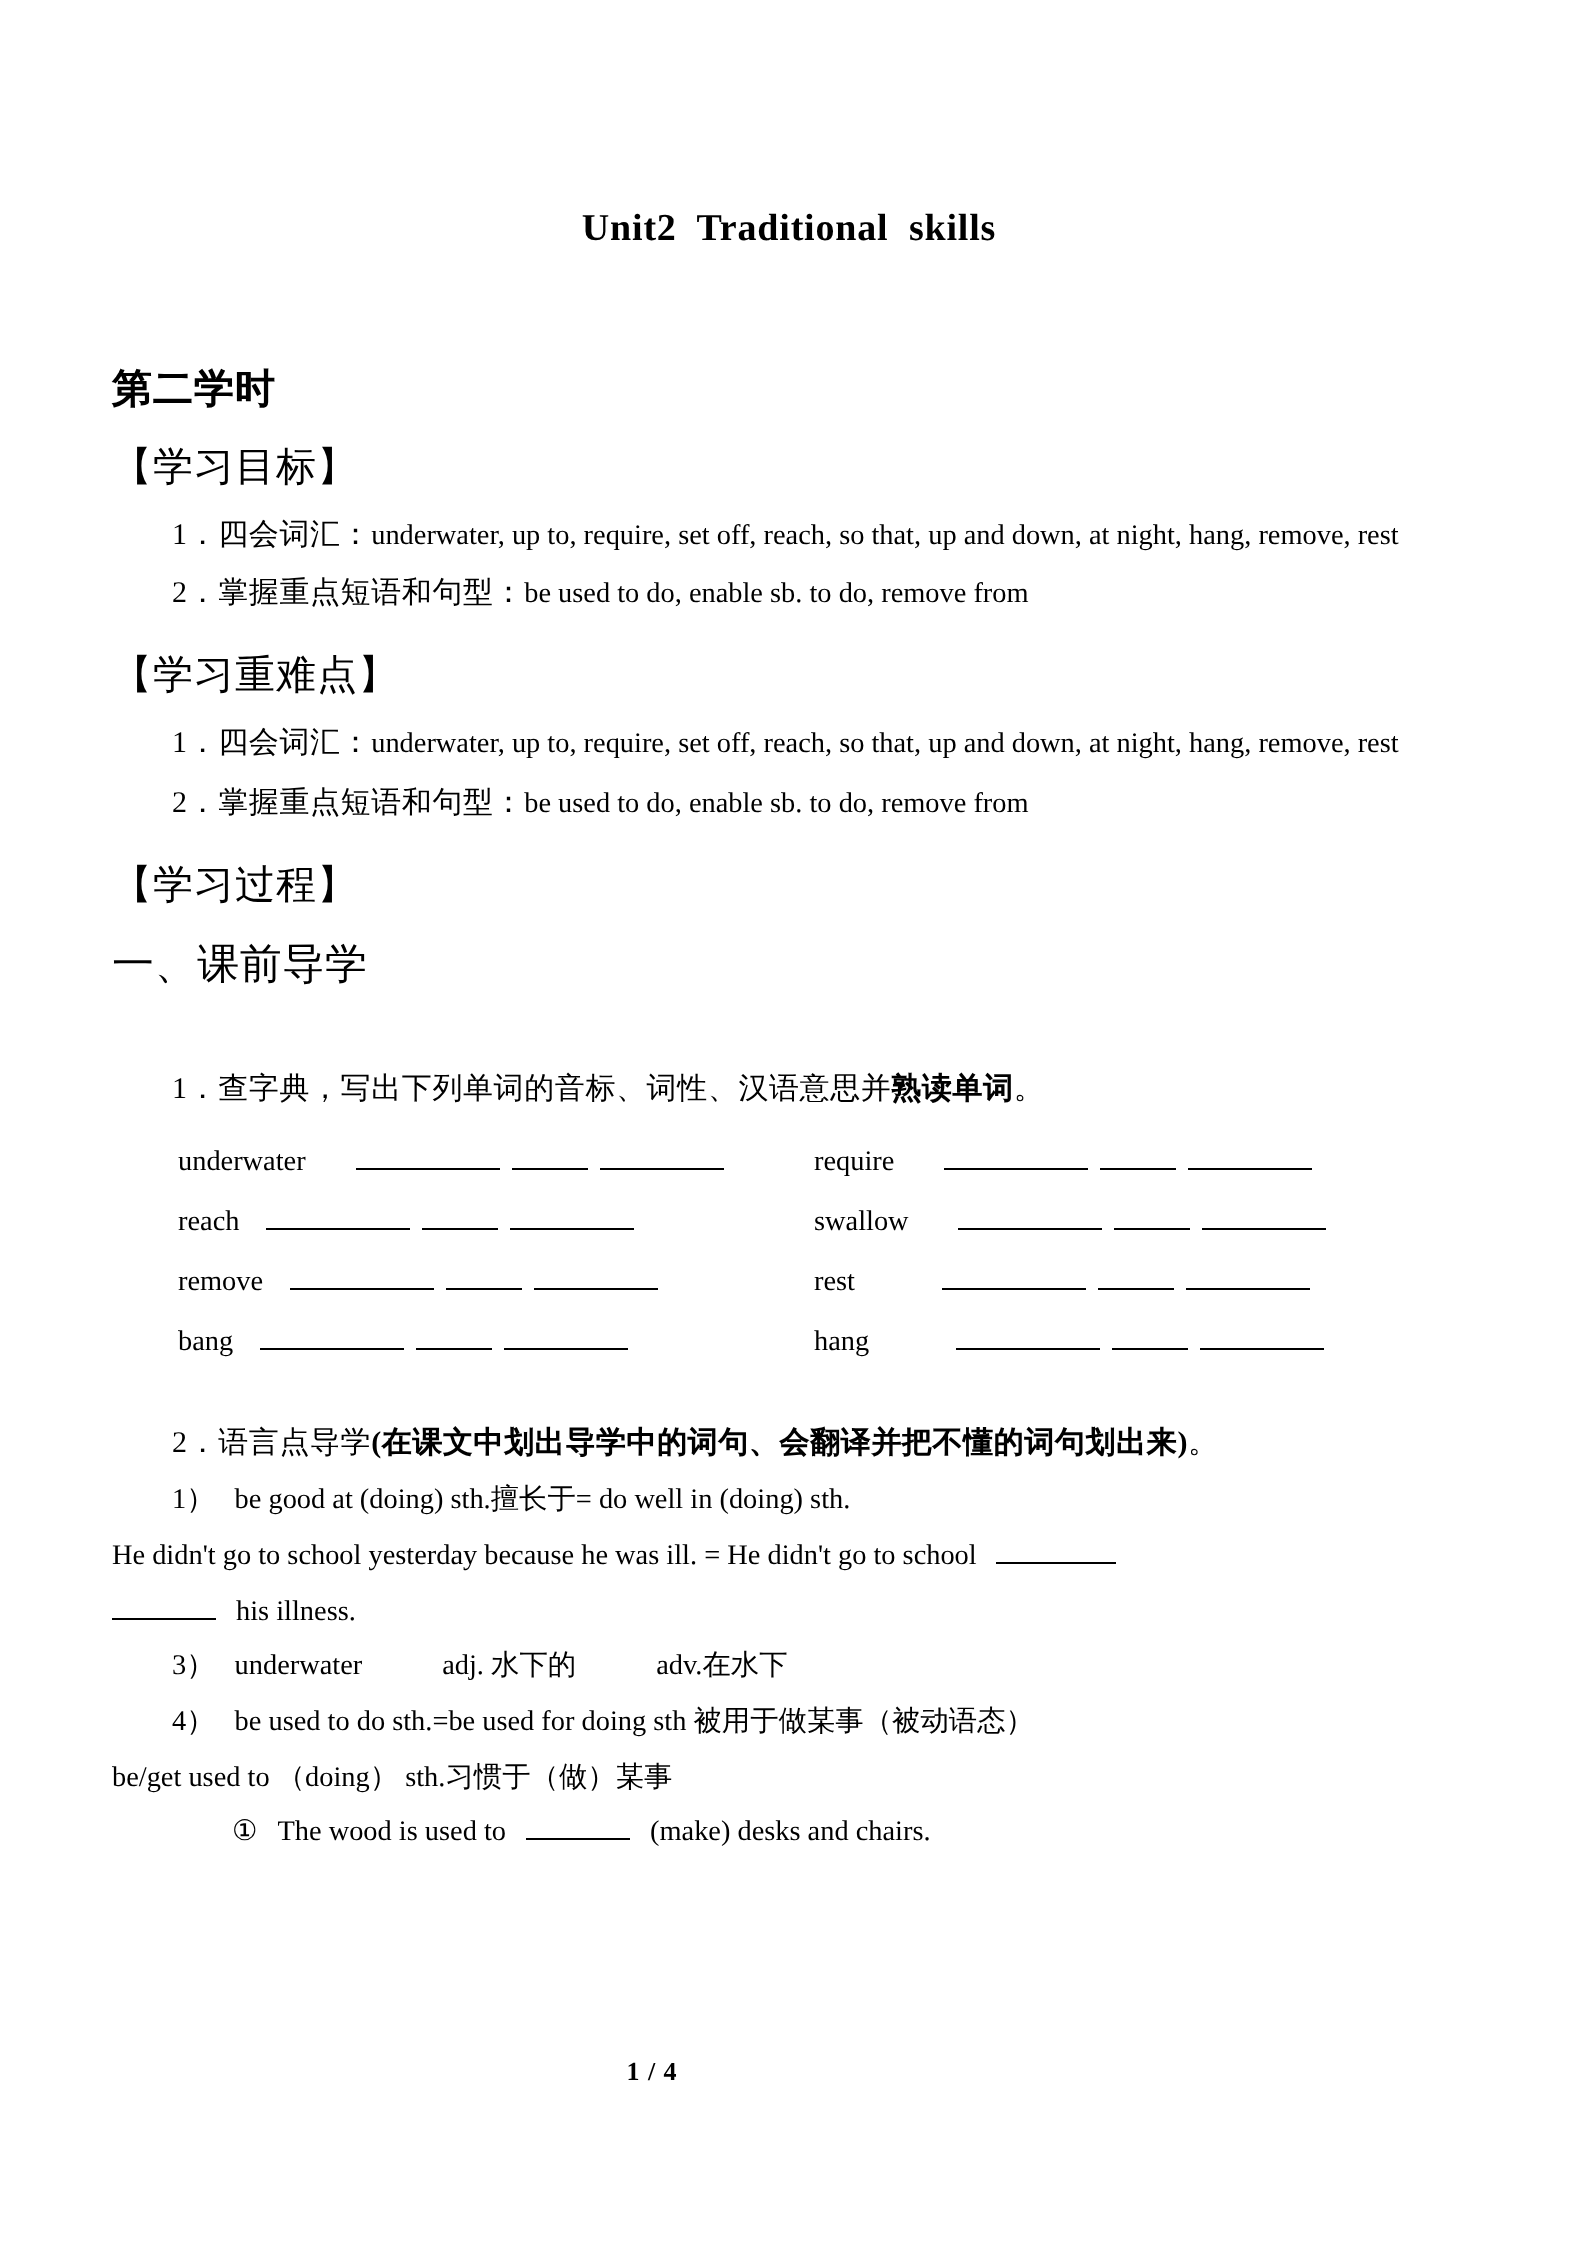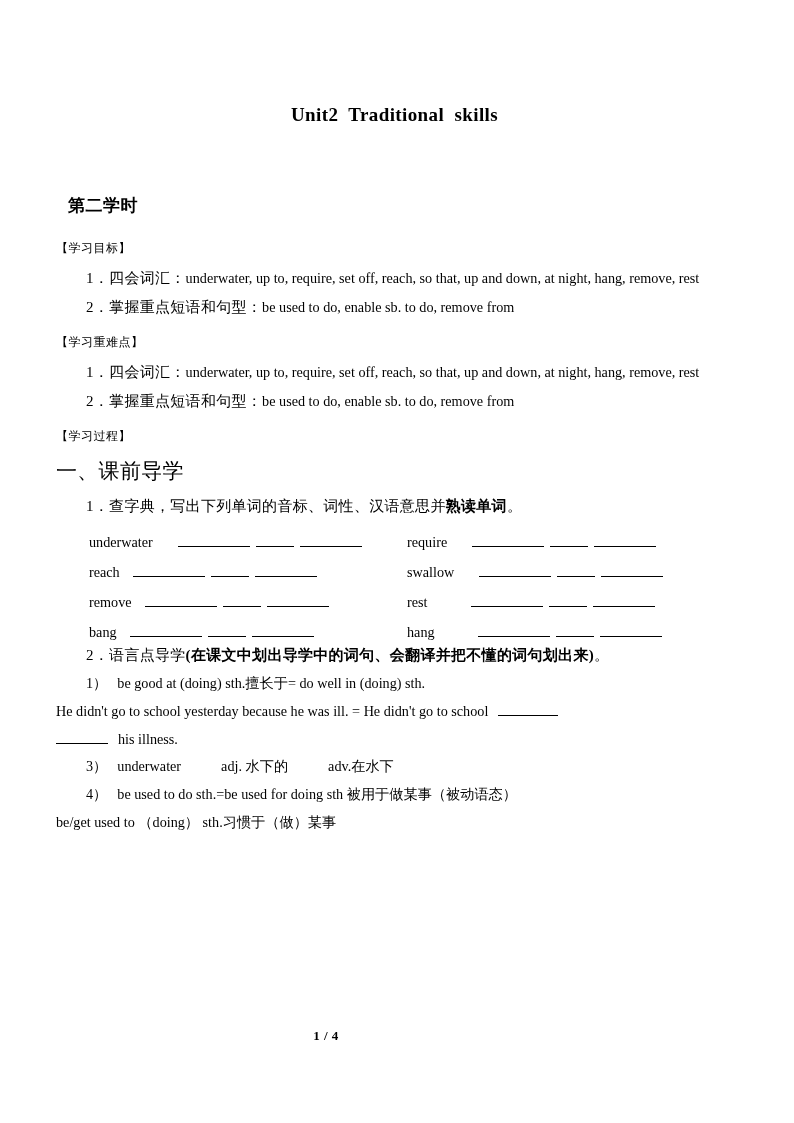--- a/index.html
+++ b/index.html
@@ -31,29 +31,29 @@
     font-weight: bold;
     letter-spacing: 0.4px;
     margin: 0;
     padding-top: 104px;
     line-height: 1.2;
     white-space: pre;
   }
 
   
   .sect-sub {
-    font-size: 17px;
+    font-size: 20px;
     font-weight: bold;
-    margin: 12px;
+    margin: 0;
     padding-top: 56px;
     line-height: 1.25;
     letter-spacing: 0.5px;
   }
   .bracket-head {
-    font-size: 12px;
+    font-size: 20px;
     font-weight: normal;
     margin: 0;
     padding-top: 13px;
     line-height: 1.3;
     letter-spacing: 0.5px;
   }
 
   
   .p {
     font-size: 14.2px;
@@ -61,20 +61,21 @@
     margin: 0;
     text-align: justify;
     text-justify: inter-word;
   }
   .p-indent {
     text-indent: 30px;
   }
   .cn {
     font-size: 15px;
     letter-spacing: 0.3px;
+    margin-top: 28px;
   }
   .b { font-weight: bold; }
 
   .para-block {
     padding-top: 7px;
   }
 
   .lvl1 {
     font-size: 21px;
     margin: 0;
@@ -224,16 +225,17 @@
 
   <p class="p"><span class="inline-bl ib-52"></span><span class="gap-sm"></span><span>his illness.</span></p>
 
   <p class="p p-indent"><span>3）</span><span class="gap-sm"></span><span>underwater</span><span class="gap-lg"></span><span>adj. 水下的</span><span class="gap-lg"></span><span>adv.在水下</span></p>
 
   <p class="p p-indent"><span>4）</span><span class="gap-sm"></span><span>be used to do sth.=be used for doing  sth 被用于做某事（被动语态）</span></p>
 
   <p class="p">be/get used to （doing） sth.习惯于（做）某事</p>
 
 
+  <p class="p p-indent"><span class="circnum">①</span><span class="gap-sm"></span><span>The wood is used to</span><span class="gap-sm"></span><span class="inline-bl ib-52"></span><span class="gap-sm"></span><span>(make) desks and chairs.</span></p>
 
 </div>
 
 <div class="footer">1 / 4</div>
 
 </body></html>

